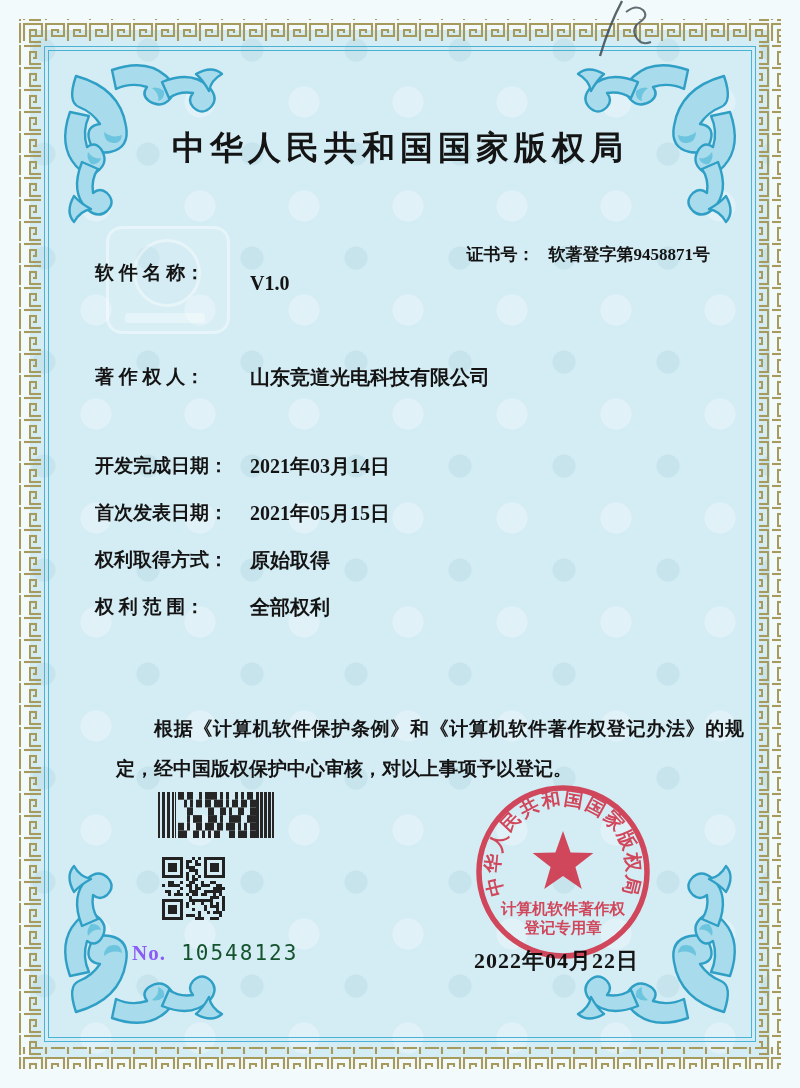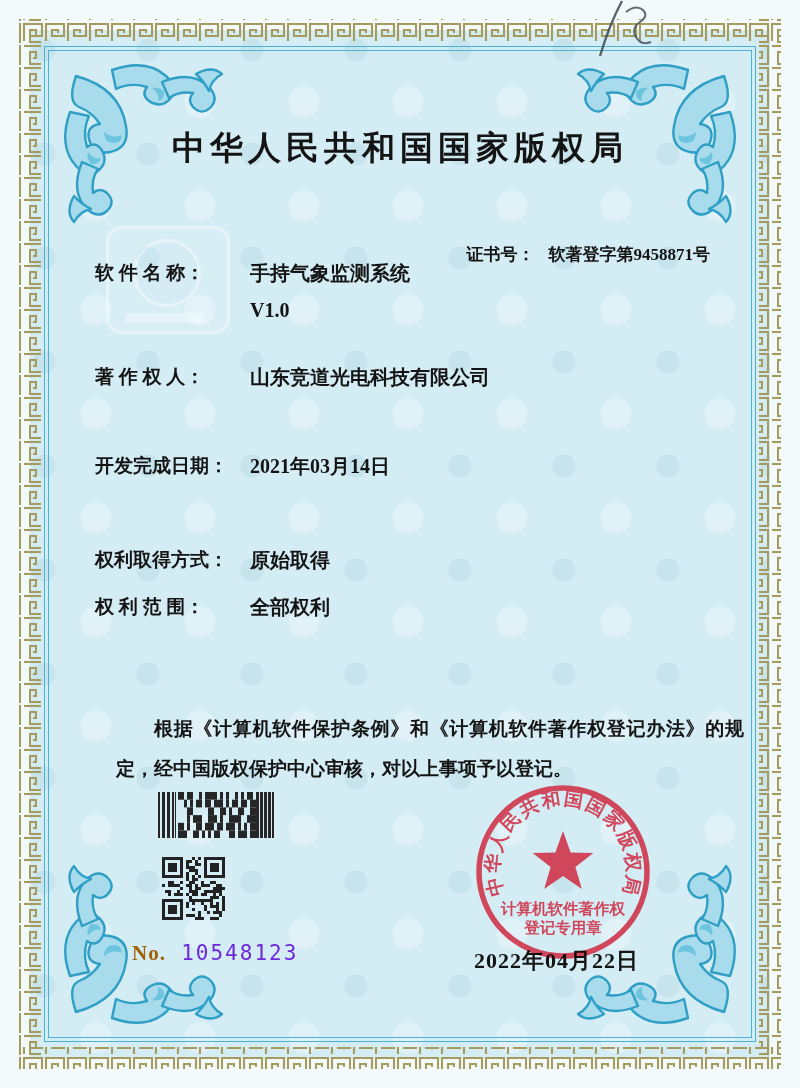--- a/index.html
+++ b/index.html
@@ -50,24 +50,24 @@
   .field-row .fvalue{position:absolute;left:155px;top:0;white-space:nowrap;width:520px;}
   .fvalue .line2{display:block;margin-top:12px;}
   .statement{
     position:absolute;left:88px;top:690px;width:628px;
     font-size:19px;line-height:40px;font-weight:600;
     text-indent:2em;text-align:justify;margin-left:28px;
   }
   .barcode{position:absolute;left:158px;top:792px;}
   .qrcode{position:absolute;left:162px;top:857px;}
   .no-line{position:absolute;left:132px;top:941px;font-size:21px;}
-  .no-line .no-label{font-weight:bold;color:#a16207;letter-spacing:1px;}
+  .no-line .no-label{font-weight:bold;color:#8b5cf6;letter-spacing:1px;}
   .no-line .no-value{
     font-family:"DejaVu Sans Mono", monospace;
-    color:#6d28d9;margin-left:10px;letter-spacing:2px;font-size:21px;
+    color:#14532d;margin-left:10px;letter-spacing:2px;font-size:21px;
   }
   .issue-date{
     position:absolute;left:474px;top:946px;width:180px;
     font-size:22px;font-weight:bold;letter-spacing:1px;
   }
   .seal{position:absolute;left:468px;top:777px;z-index:4;opacity:.92;mix-blend-mode:multiply;}
   .pen-mark{position:absolute;left:560px;top:0;z-index:5;}
   
   .wm-logo{
     position:absolute;left:106px;top:226px;width:118px;height:102px;
@@ -143,35 +143,38 @@
     <div class="authority">中华人民共和国国家版权局</div>
 
 
     <div class="cert-line">
       <span>证书号：</span><span class="val">软著登字第9458871号</span>
     </div>
 
     <div class="field-row" style="top:260px">
       <span class="flabel">软 件 名 称：</span>
       <span class="fvalue">
-        <span>手持气象监测系统</span>
         <span class="line2">V1.0</span>
       </span>
     </div>
 
     <div class="field-row" style="top:364px">
       <span class="flabel">著 作 权 人：</span>
       <span class="fvalue">山东竞道光电科技有限公司</span>
     </div>
 
     <div class="field-row" style="top:453px">
       <span class="flabel">开发完成日期：</span>
       <span class="fvalue">2021年03月14日</span>
     </div>
 
+    <div class="field-row" style="top:500px">
+      <span class="flabel">首次发表日期：</span>
+      <span class="fvalue">2021年05月15日</span>
+    </div>
 
     <div class="field-row" style="top:594px">
       <span class="flabel">权 利 范 围：</span>
       <span class="fvalue">全部权利</span>
     </div>
 
     <div class="field-row" style="top:547px">
       <span class="flabel">权利取得方式：</span>
       <span class="fvalue">原始取得</span>
     </div>

